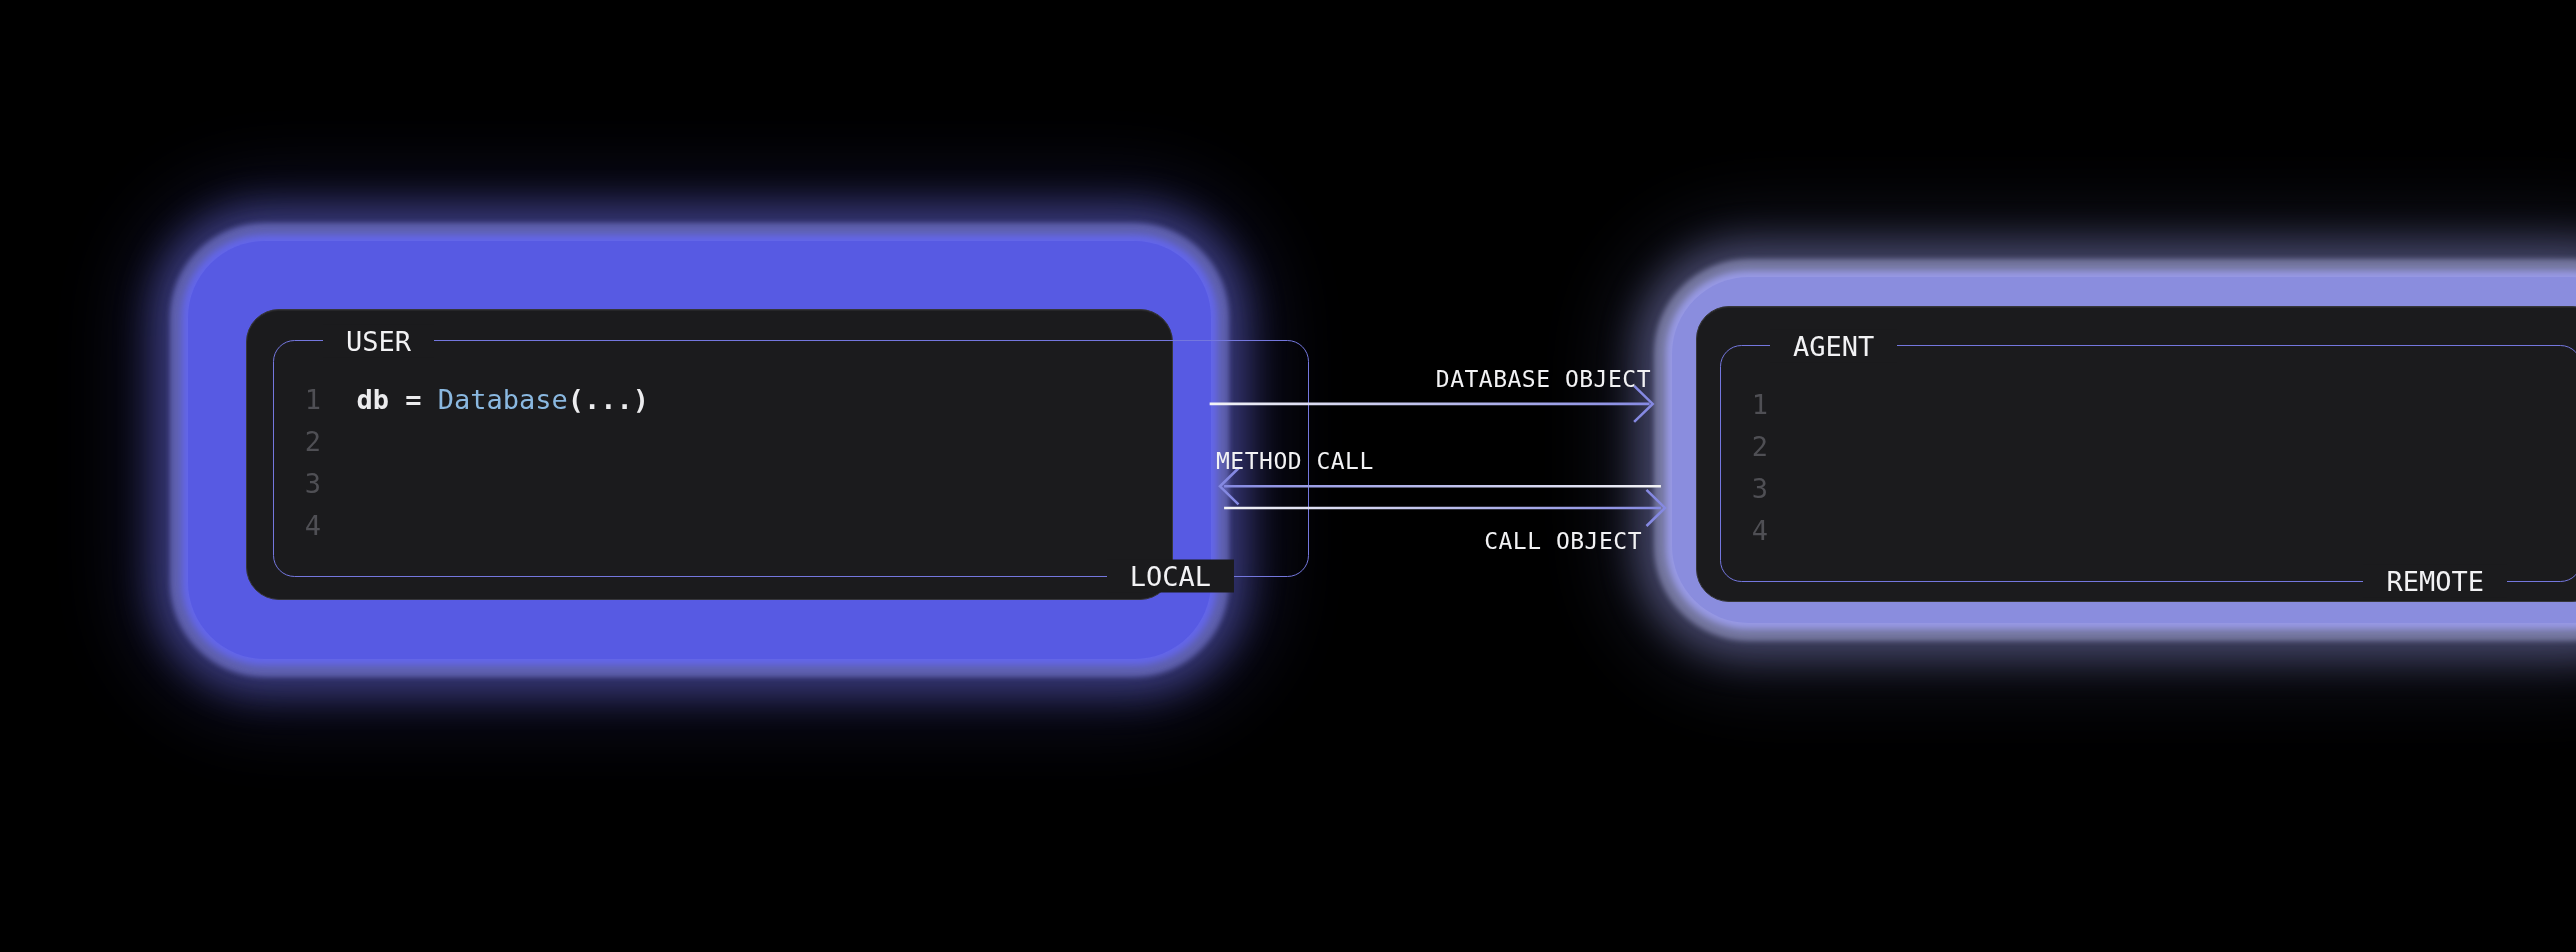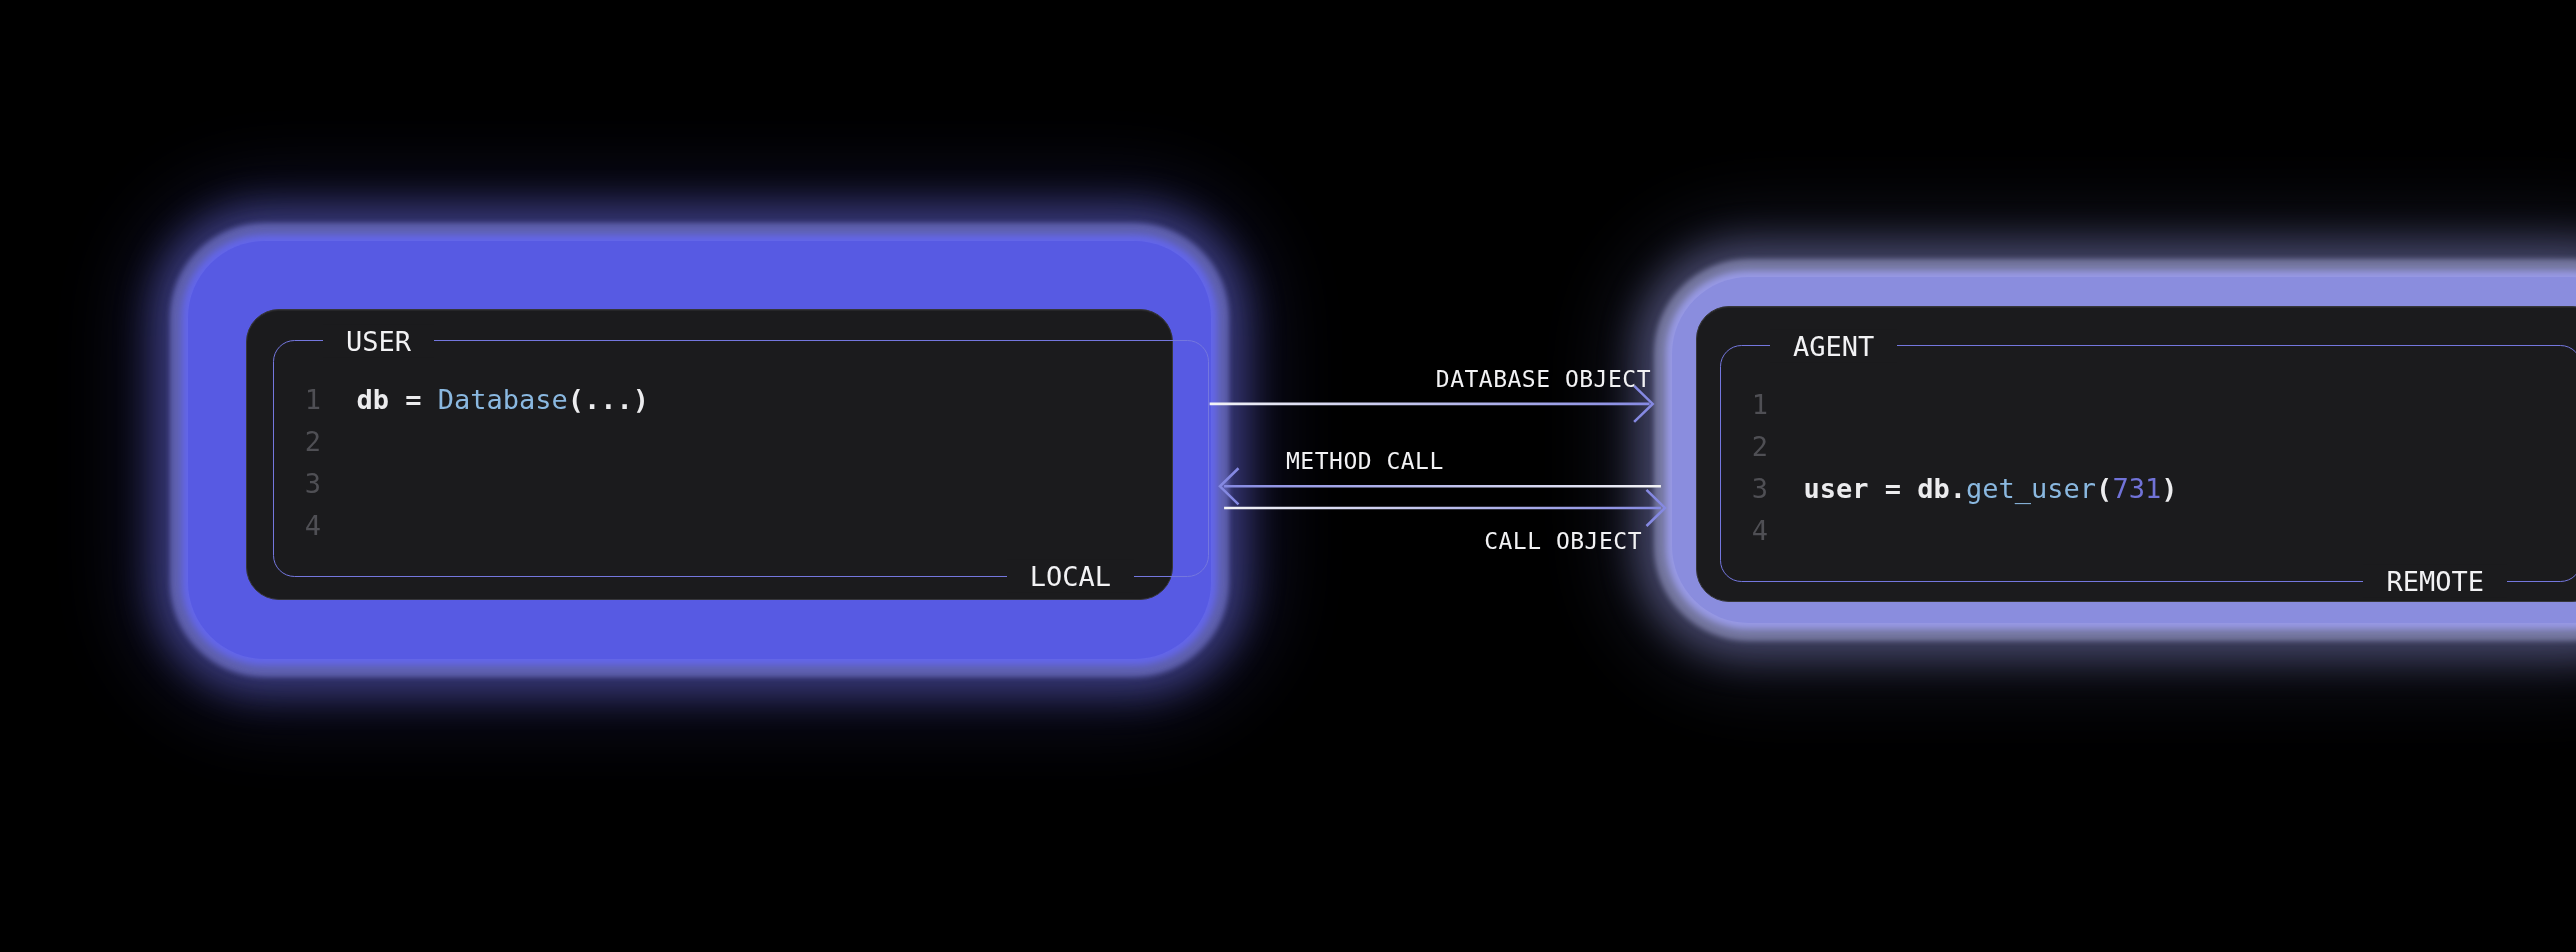--- a/index.html
+++ b/index.html
@@ -48,21 +48,21 @@
   .panel-left  { left: 246px;  top: 309px; width: 927px; height: 291px; }
   .panel-right { left: 1696px; top: 306px; width: 909px; height: 296px; }
 
   
   .frame {
     position: absolute;
     border: 1.5px solid var(--frame_border, #7477de);
     border-radius: 21.6px;
     box-sizing: border-box;
   }
-  .frame-left  { left: 26px; top: 30px;  width: 936px; height: 237px; }
+  .frame-left  { left: 26px; top: 30px;  width: 1036px; height: 237px; }
   .frame-right { left: 23px; top: 38px;  width: 862px; height: 237px; }
 
   .frame-title, .frame-footer {
     position: absolute;
     font-size: 27px;
     line-height: 33px;
     color: var(--label_white, #f2f2f4);
     background: var(--panel_background, #1b1b1d);
     padding: 0 23px;
     white-space: nowrap;
@@ -90,21 +90,21 @@
   .arrows { position: absolute; left: 0; top: 0; pointer-events: none; }
   .conn-label {
     position: absolute;
     font-size: 23px;
     line-height: 33px;
     letter-spacing: 0.5px;
     color: var(--label_white, #f2f2f4);
     white-space: nowrap;
   }
   .label-db { top: 363px;  right: 1166px; }
-  .label-mc { top: 445px;  left: 1286px; }
+  .label-mc { top: 445px;  left: 1216px; }
   .label-uo { top: 525px; right: 1175px; }
 </style>
 </head>
 <body>
 
 <div class="stage">
 
   <div class="glow glow-left"></div>
 
   <div class="glow glow-right"></div>
@@ -137,21 +137,20 @@
       <span class="frame-footer">REMOTE</span>
       <div class="code">
         <div class="code-row">
           <span class="ln">1</span>
         </div>
         <div class="code-row">
           <span class="ln">2</span>
         </div>
         <div class="code-row">
           <span class="ln">3</span>
-          <span class="src"><span class="tok-plain">user = db.</span><span class="tok-func">get_user</span><span class="tok-plain">(</span><span class="tok-num">731</span><span class="tok-plain">)</span></span>
         </div>
         <div class="code-row">
           <span class="ln">4</span>
         </div>
       </div>
     </div>
   </div>
 
   <svg class="arrows" width="2817" height="952" viewBox="0 0 5468 1848">
     <defs>

